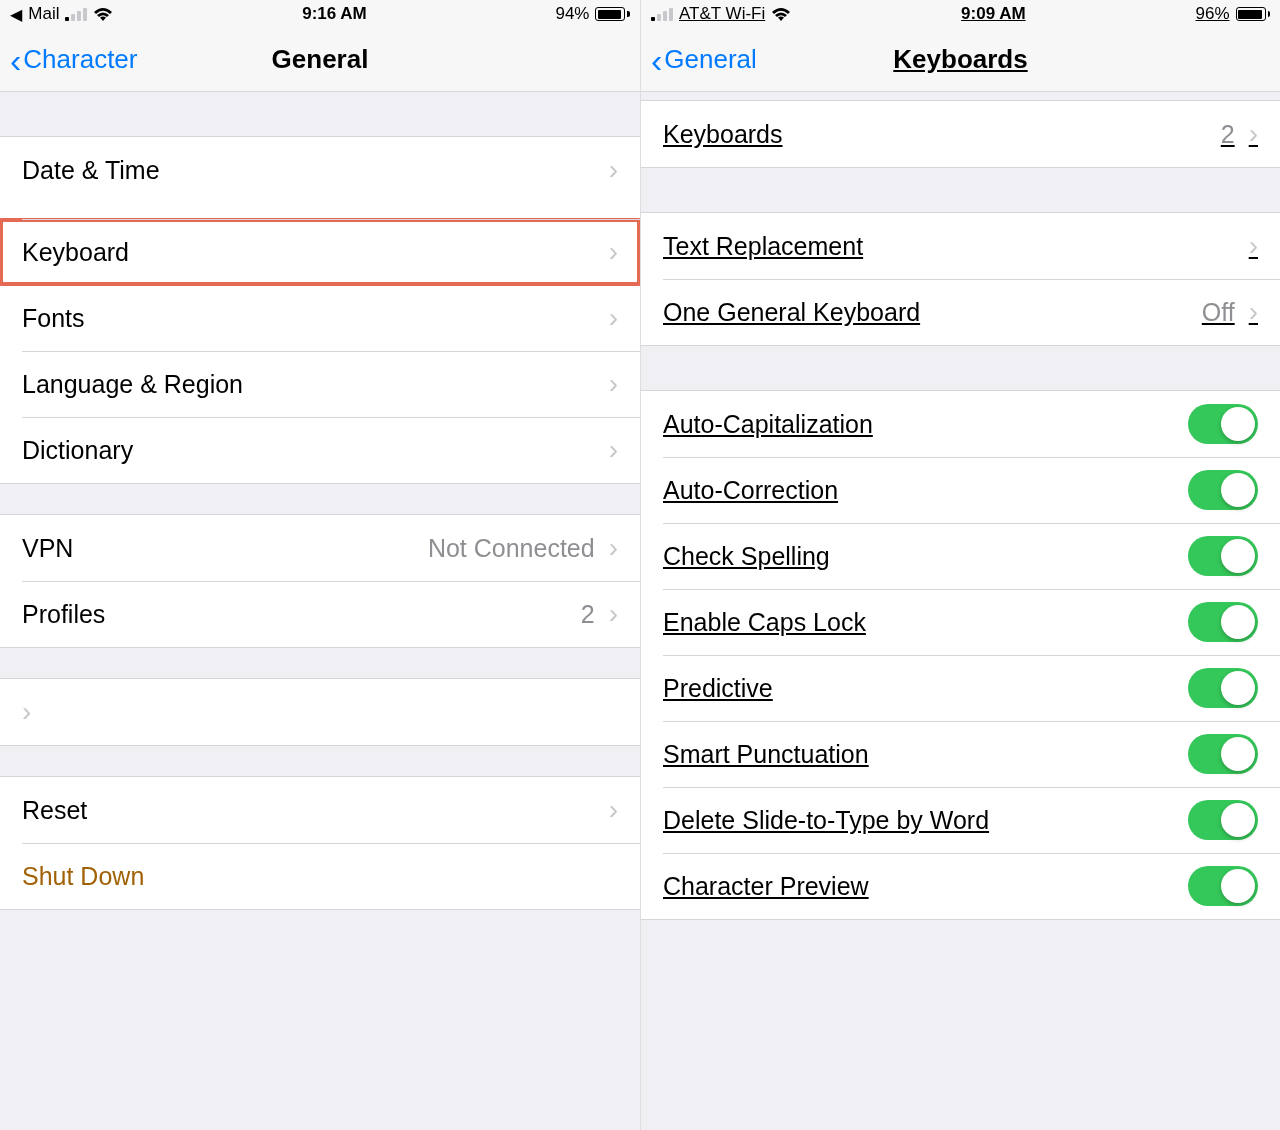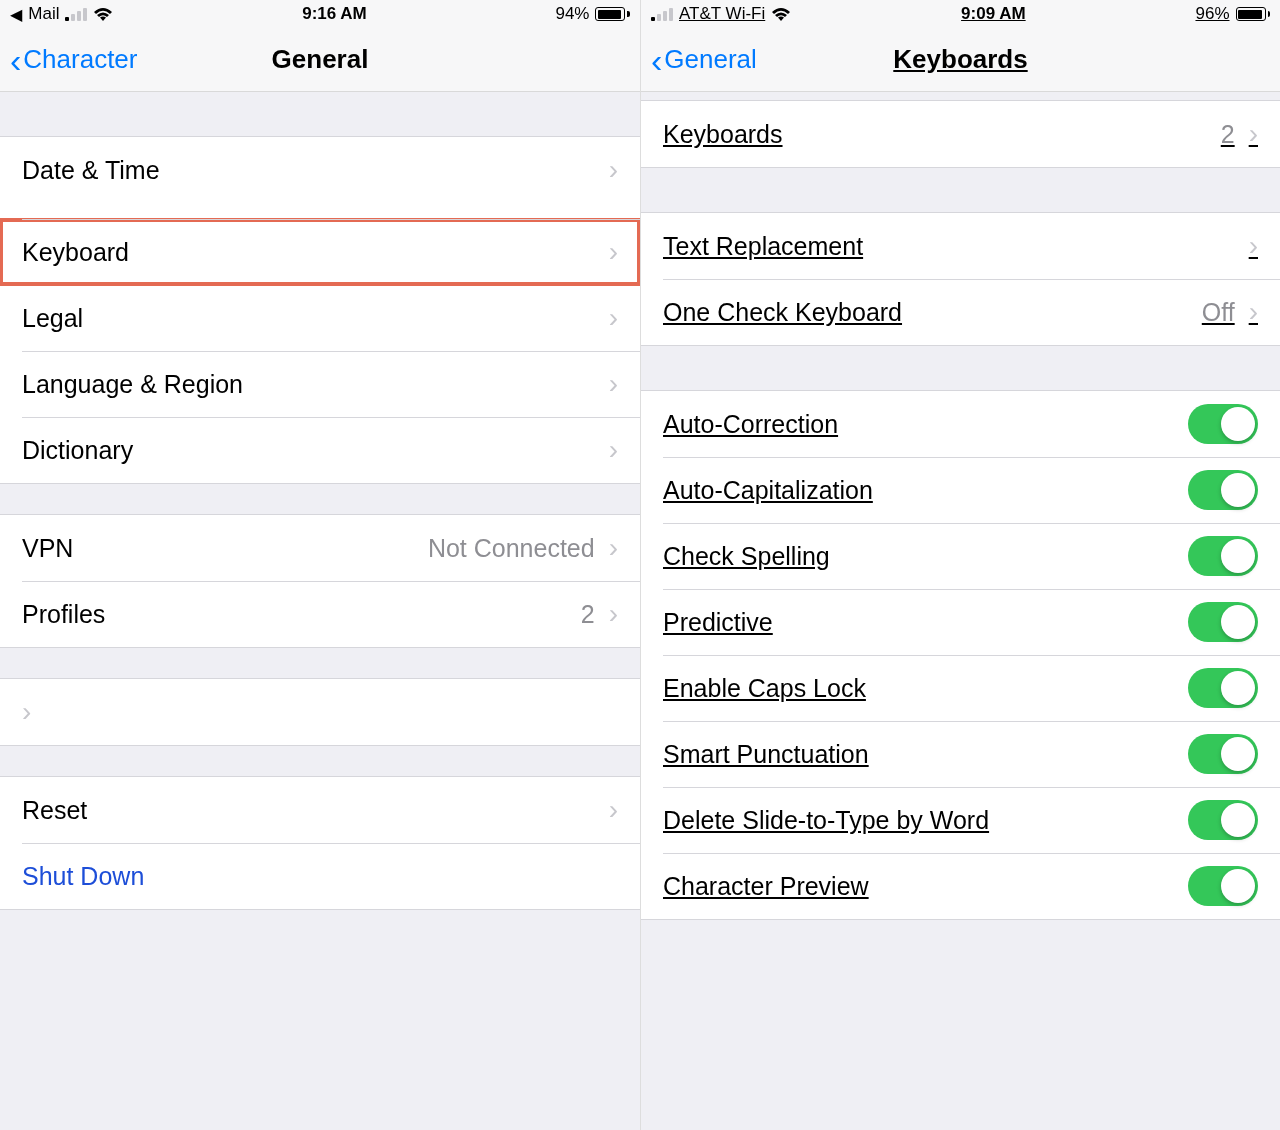--- a/index.html
+++ b/index.html
@@ -83,21 +83,21 @@
     font-size: 25px;
     color:#000;
     position:relative;
   }
   .row + .row::before {
     content:""; position:absolute; top:0; left:22px; right:0; height:1px; background:#d6d6db;
   }
   .row .right { display:flex; align-items:center; gap:14px; color:#8e8e93;}
   .row .detail { color:#8e8e93; font-size:25px;}
   .chevron { color:#c7c7cc; font-size:28px; font-weight:300;}
-  .row.action { color:#1d4ed8; }
+  .row.action { color:#a16207; }
   .row.highlighted { outline: 4px solid #e46a53; outline-offset:-3px; z-index:2;margin-top:16px; }
 
   
   .toggle {
     width: 70px; height: 40px; border-radius: 20px; background:#34c759;
     position:relative; flex-shrink:0;
   }
   .toggle .knob {
     position:absolute; right:3px; top:3px; width:34px; height:34px; border-radius:50%;
     background:#fff; box-shadow: 0 2px 4px rgba(0,0,0,0.25);
@@ -152,21 +152,21 @@
             <span class="chevron">›</span>
           </span>
         </div>
         <div class="row highlighted">
           <span>Keyboard</span>
           <span class="right">
             <span class="chevron">›</span>
           </span>
         </div>
         <div class="row">
-          <span>Legal</span>
+          <span>Fonts</span>
           <span class="right">
             <span class="chevron">›</span>
           </span>
         </div>
         <div class="row">
           <span>Language &amp; Region</span>
           <span class="right">
             <span class="chevron">›</span>
           </span>
         </div>
@@ -266,60 +266,60 @@
       </div>
     <div class="group-spacer"></div>
     <div class="group" id="right-g2">
         <div class="row">
           <span>Text Replacement</span>
           <span class="right">
             <span class="chevron">›</span>
           </span>
         </div>
         <div class="row">
-          <span>One Check Keyboard</span>
+          <span>One General Keyboard</span>
           <span class="right">
             <span class="detail">Off</span>
             <span class="chevron">›</span>
           </span>
         </div>
       </div>
     <div class="group-spacer"></div>
     <div class="group" id="right-toggles">
         <div class="row">
+          <span>Auto-Capitalization</span>
+          <div class="toggle">
+            <div class="knob"></div>
+          </div>
+        </div>
+        <div class="row">
           <span>Auto-Correction</span>
           <div class="toggle">
             <div class="knob"></div>
           </div>
         </div>
         <div class="row">
-          <span>Auto-Capitalization</span>
-          <div class="toggle">
-            <div class="knob"></div>
-          </div>
-        </div>
-        <div class="row">
           <span>Check Spelling</span>
           <div class="toggle">
             <div class="knob"></div>
           </div>
         </div>
         <div class="row">
+          <span>Enable Caps Lock</span>
+          <div class="toggle">
+            <div class="knob"></div>
+          </div>
+        </div>
+        <div class="row">
           <span>Predictive</span>
           <div class="toggle">
             <div class="knob"></div>
           </div>
         </div>
         <div class="row">
-          <span>Enable Caps Lock</span>
-          <div class="toggle">
-            <div class="knob"></div>
-          </div>
-        </div>
-        <div class="row">
           <span>Smart Punctuation</span>
           <div class="toggle">
             <div class="knob"></div>
           </div>
         </div>
         <div class="row">
           <span>Delete Slide-to-Type by Word</span>
           <div class="toggle">
             <div class="knob"></div>
           </div>

